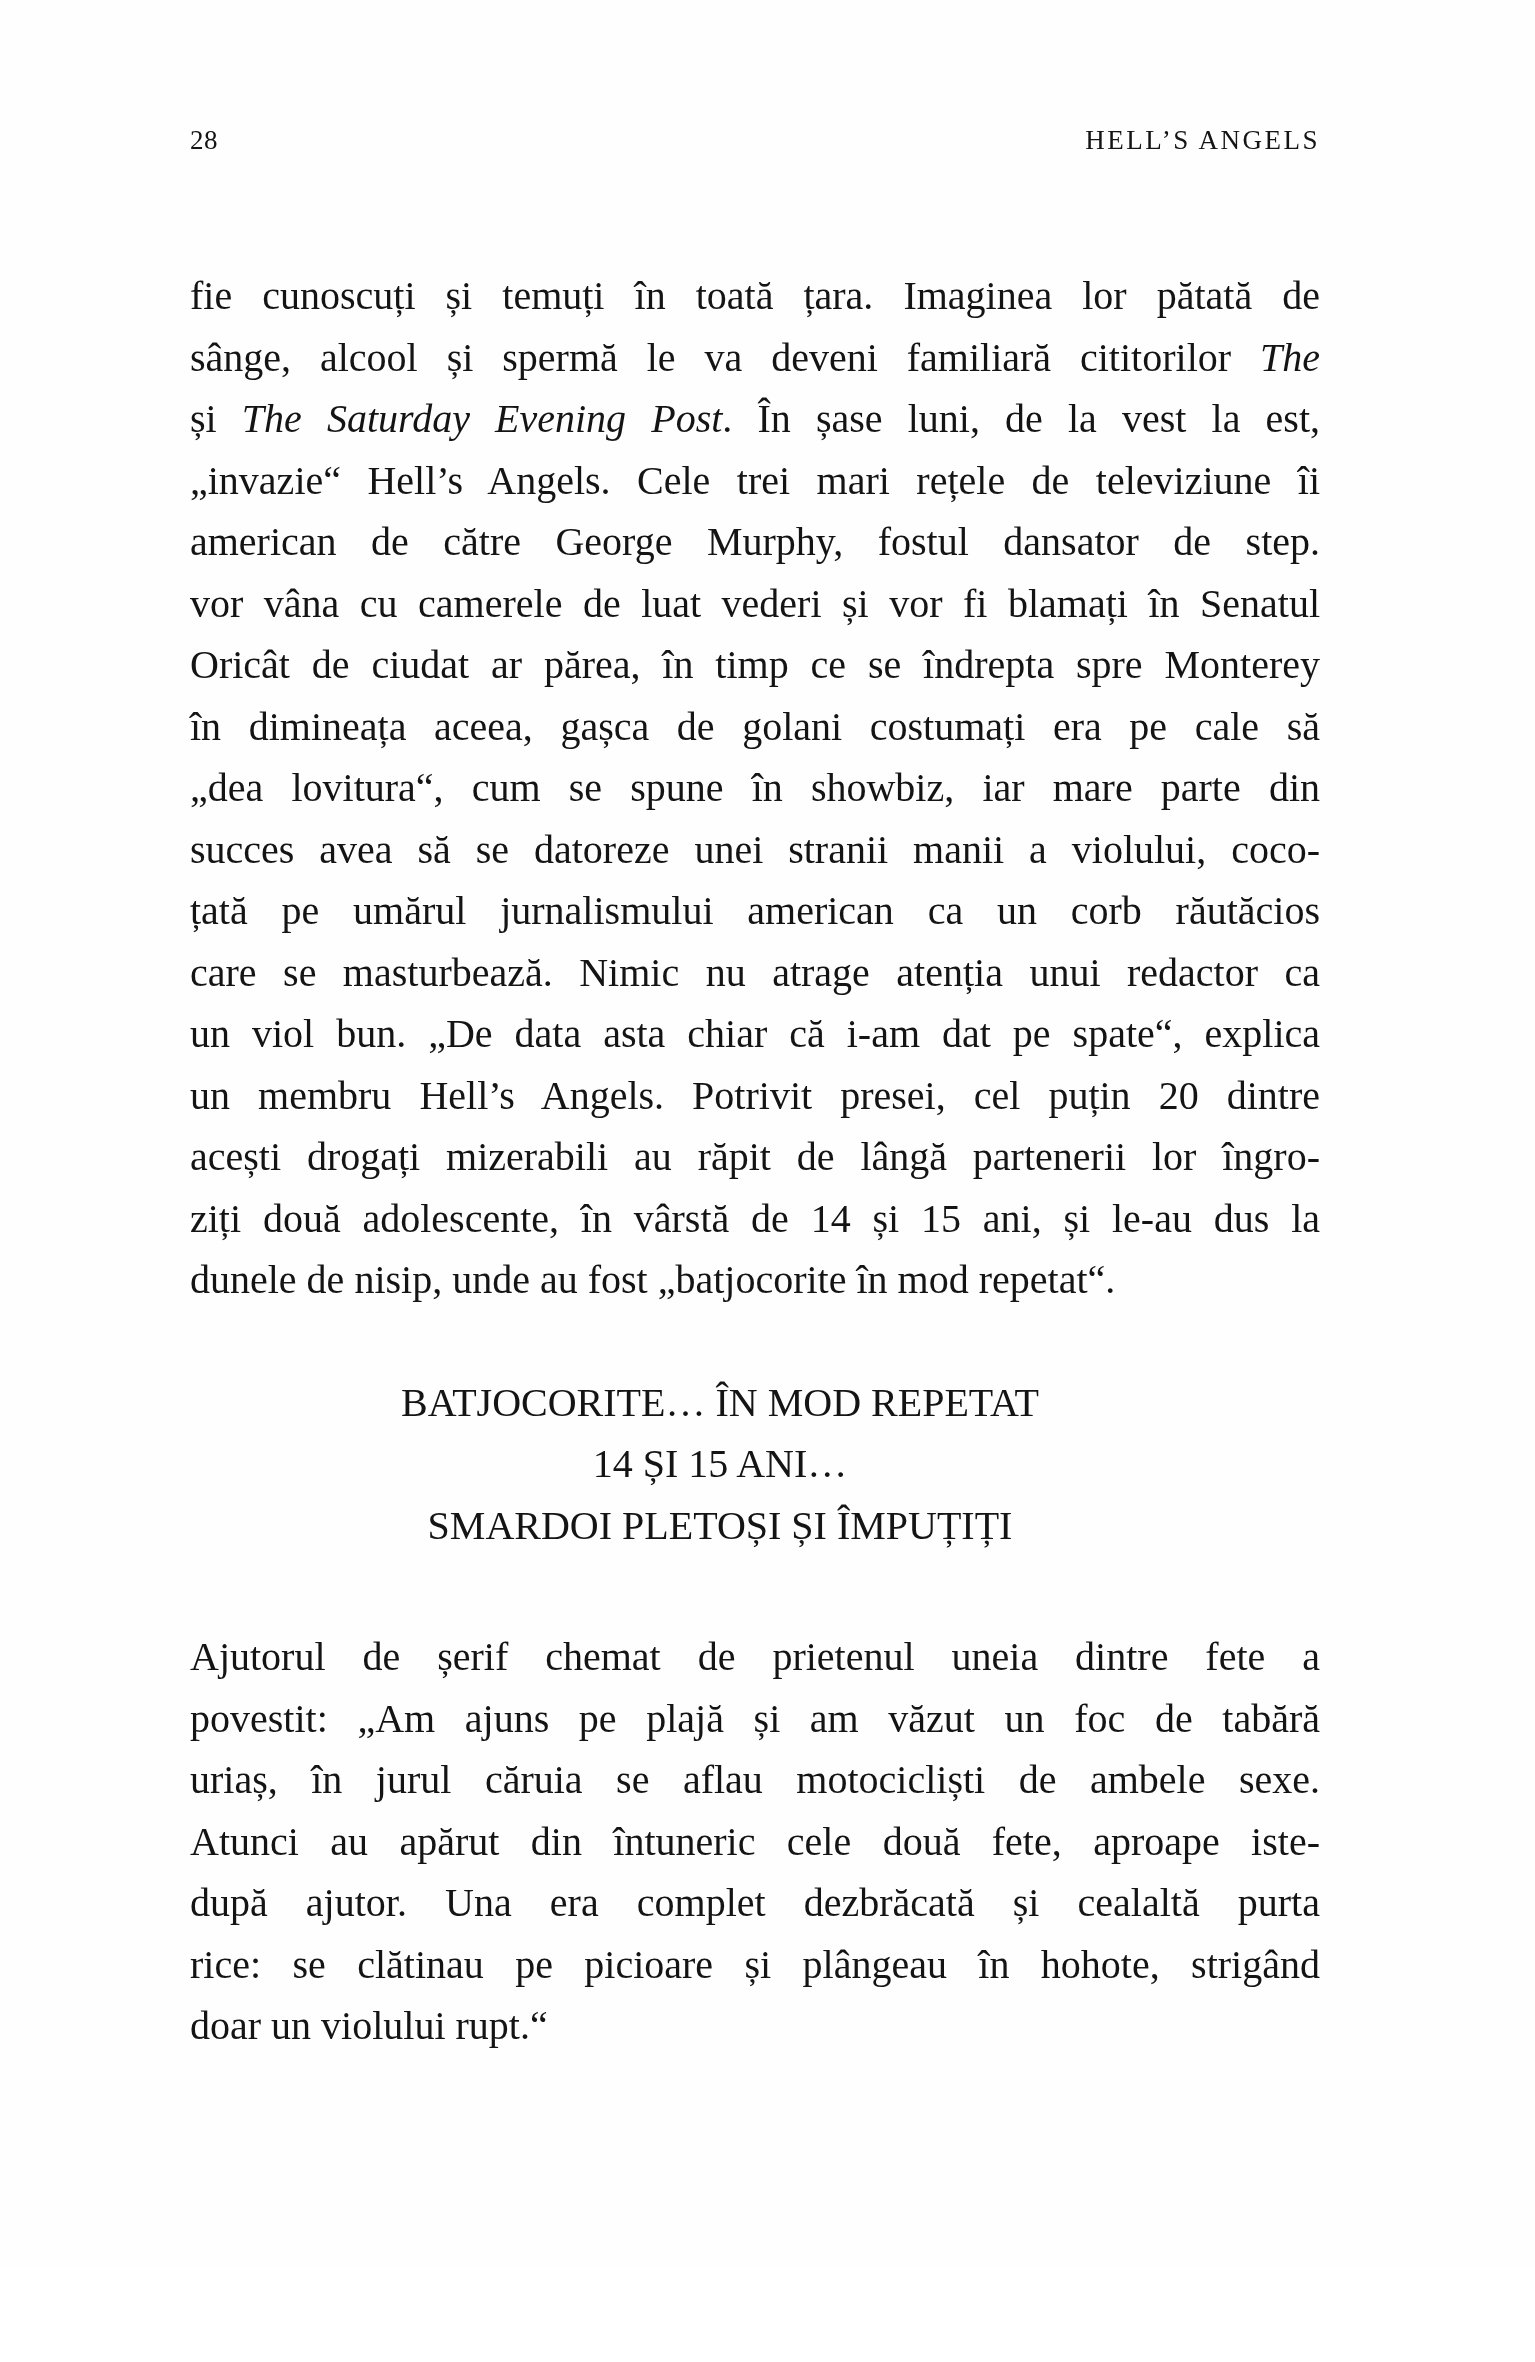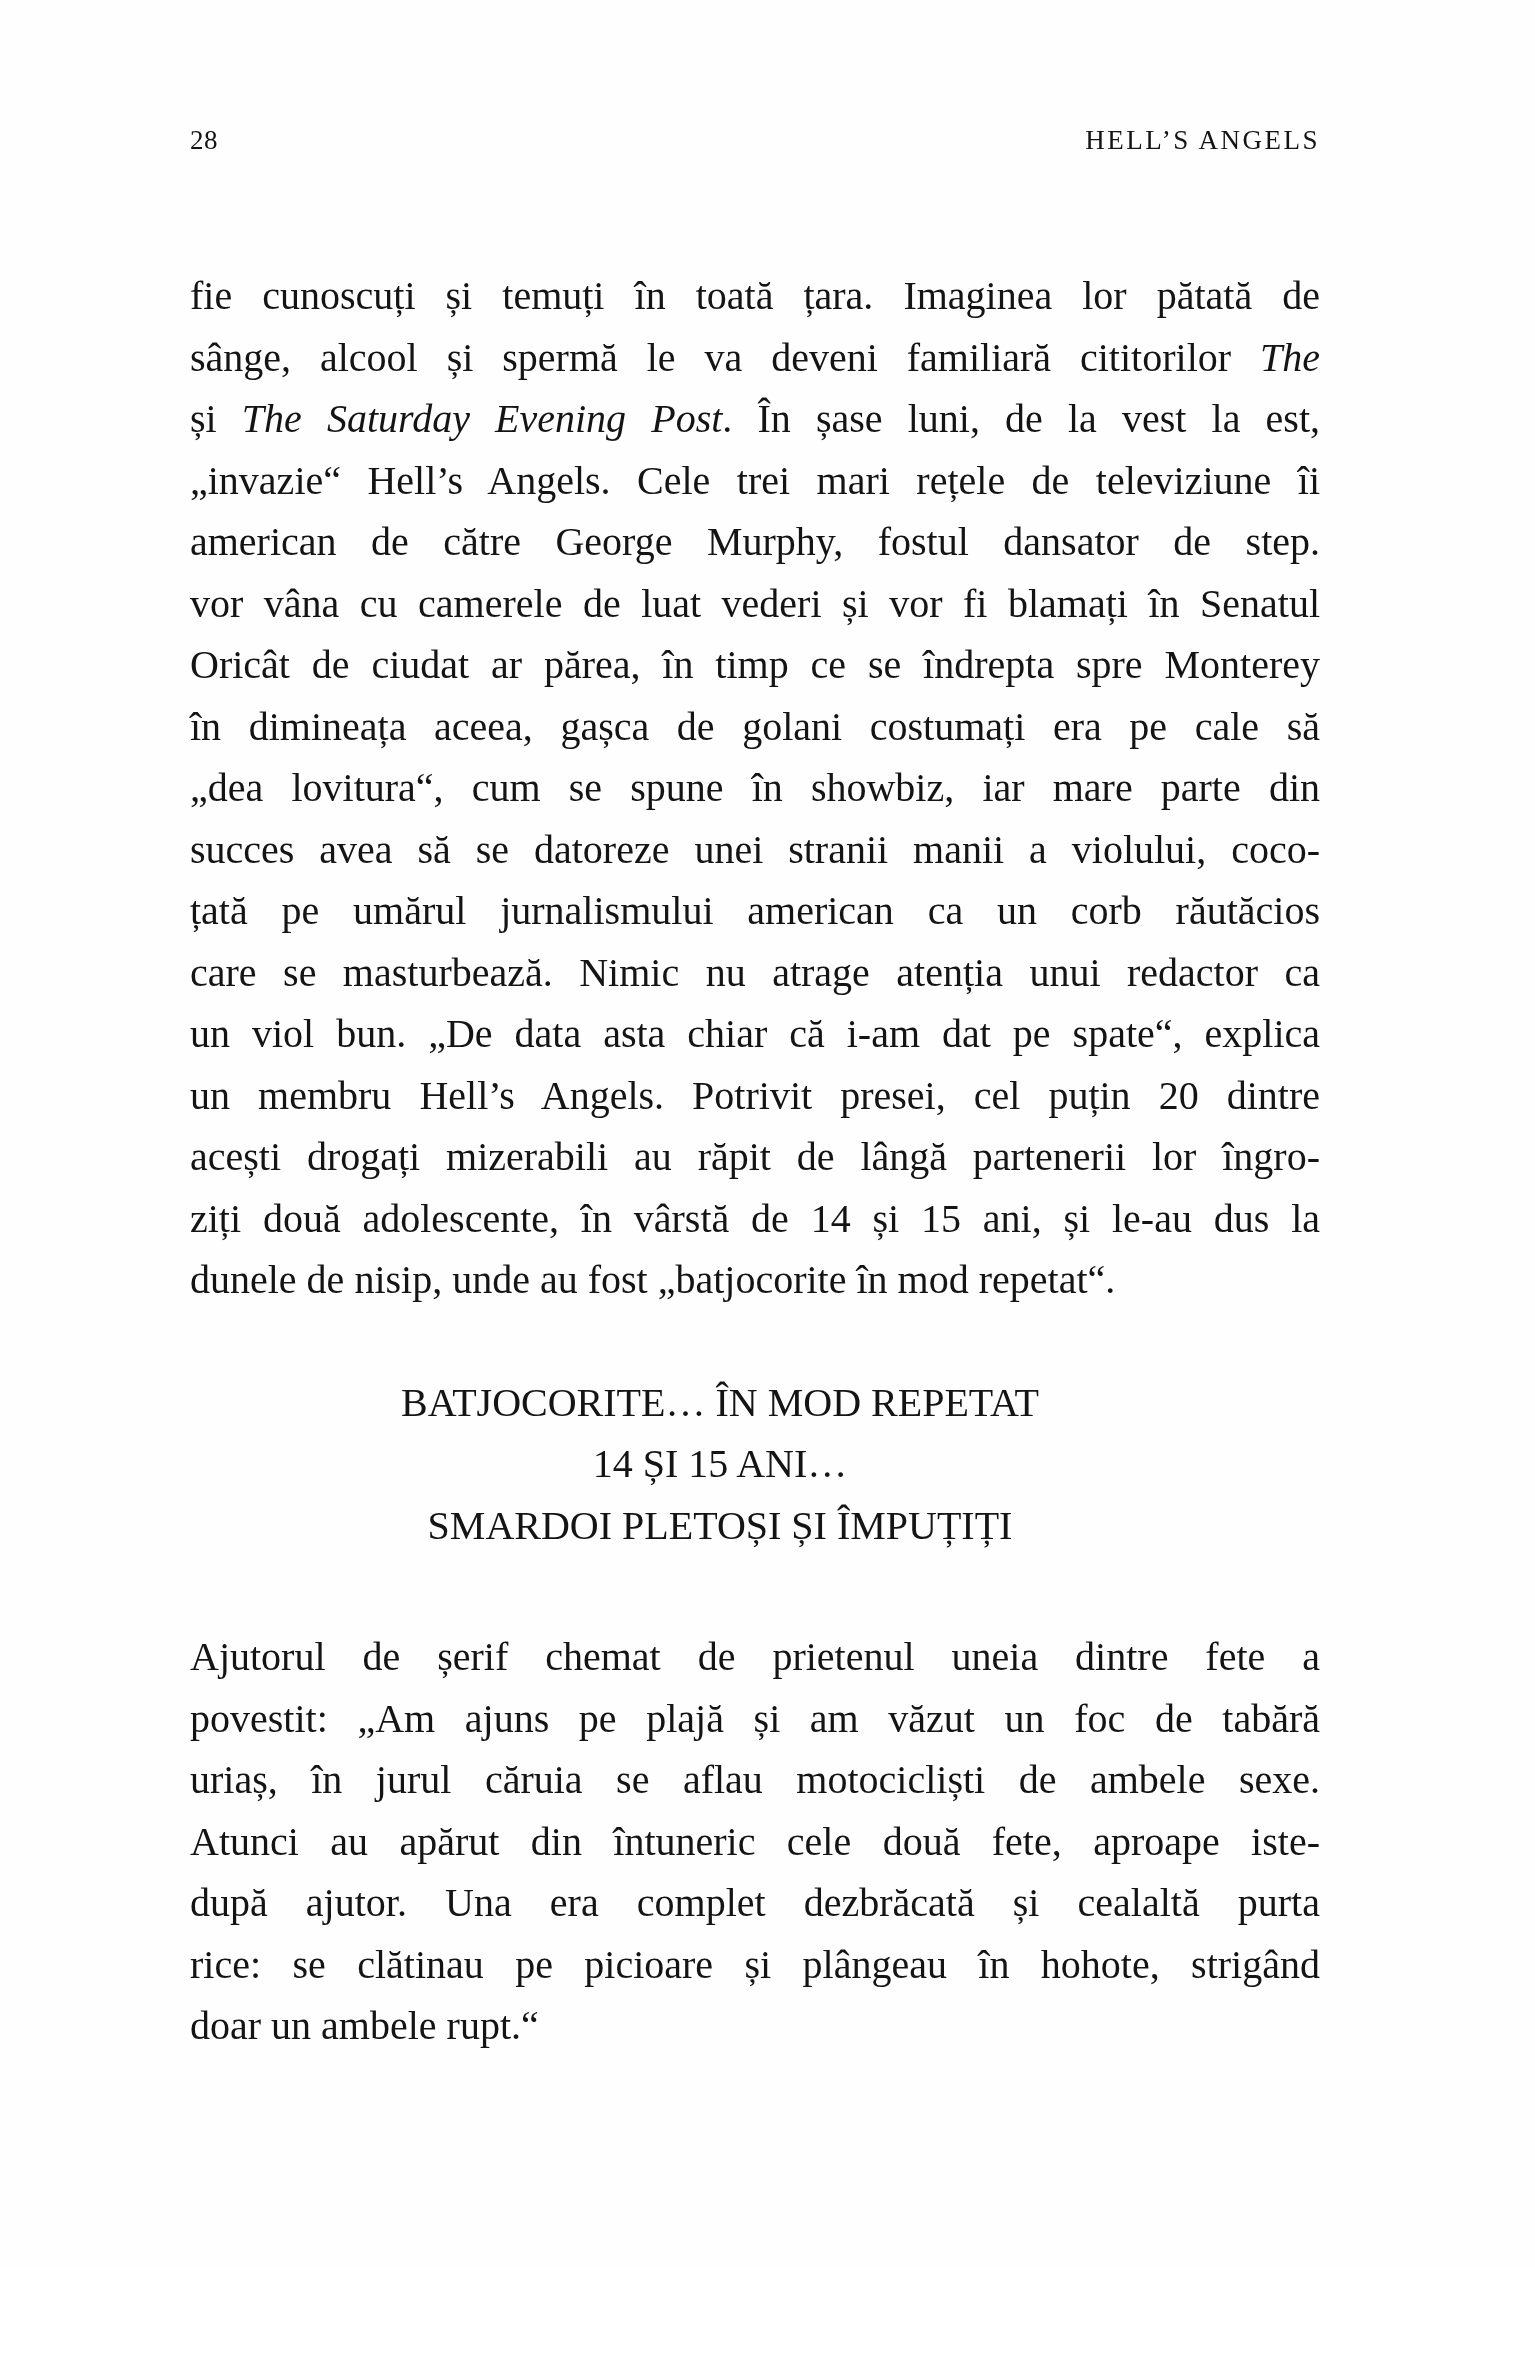--- a/index.html
+++ b/index.html
@@ -99,16 +99,16 @@
     <div class="qline">SMARDOI PLETOȘI ȘI ÎMPUȚIȚI</div>
   </div>
 
   <div class="body-text para-second">
     <div class="tline">Ajutorul de șerif chemat de prietenul uneia dintre fete a</div>
     <div class="tline">povestit: „Am ajuns pe plajă și am văzut un foc de tabără</div>
     <div class="tline">uriaș, în jurul căruia se aflau motocicliști de ambele sexe.</div>
     <div class="tline">Atunci au apărut din întuneric cele două fete, aproape iste-</div>
     <div class="tline">după ajutor. Una era complet dezbrăcată și cealaltă purta</div>
     <div class="tline">rice: se clătinau pe picioare și plângeau în hohote, strigând</div>
-    <div class="tline lastline">doar un ambele rupt.“</div>
+    <div class="tline lastline">doar un violului rupt.“</div>
   </div>
 
 </div>
 
 </body></html>

